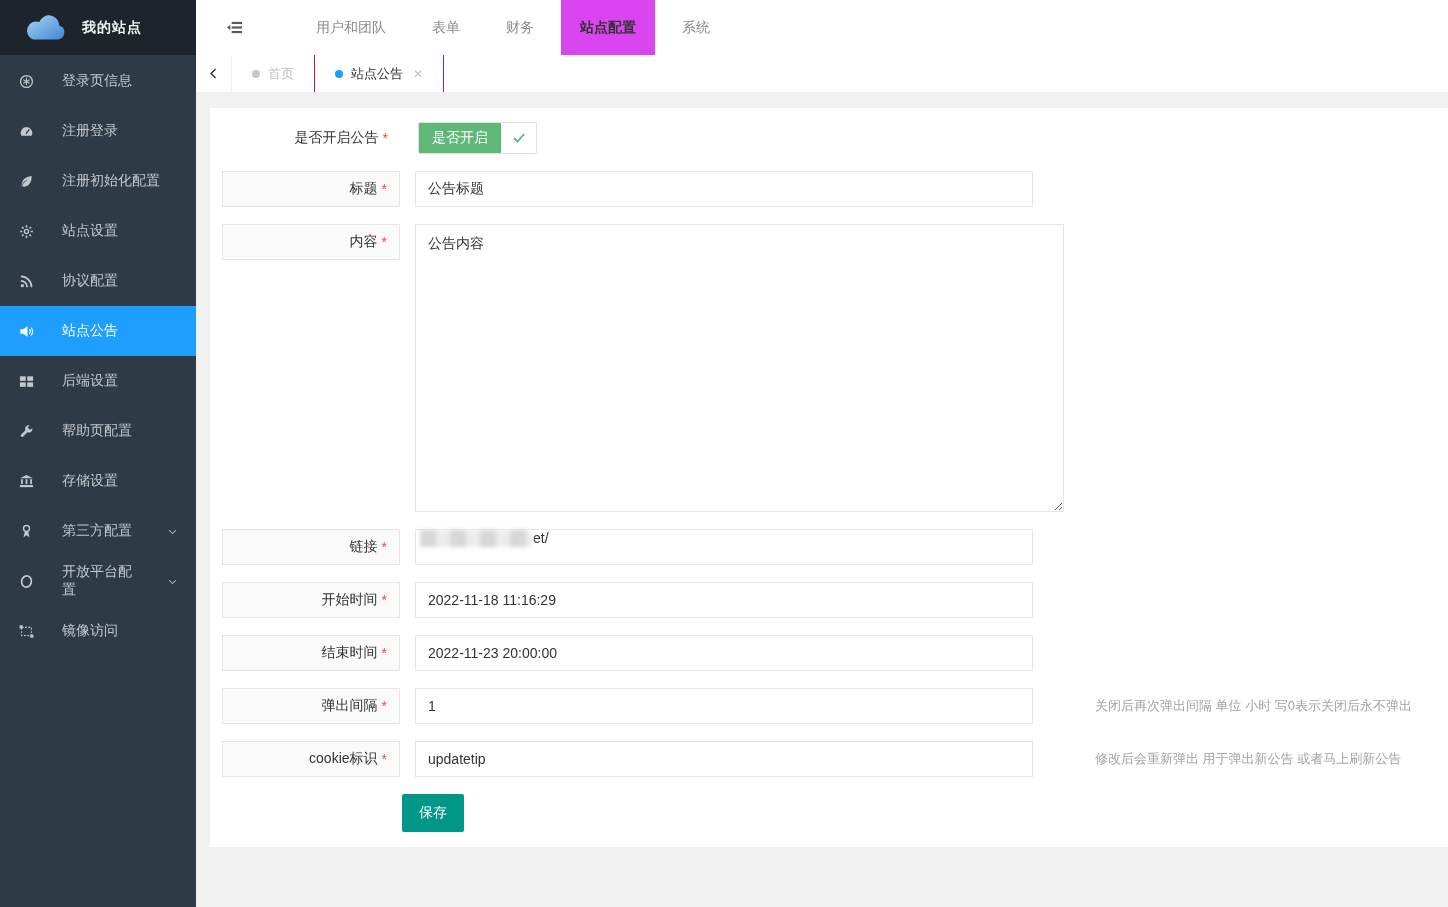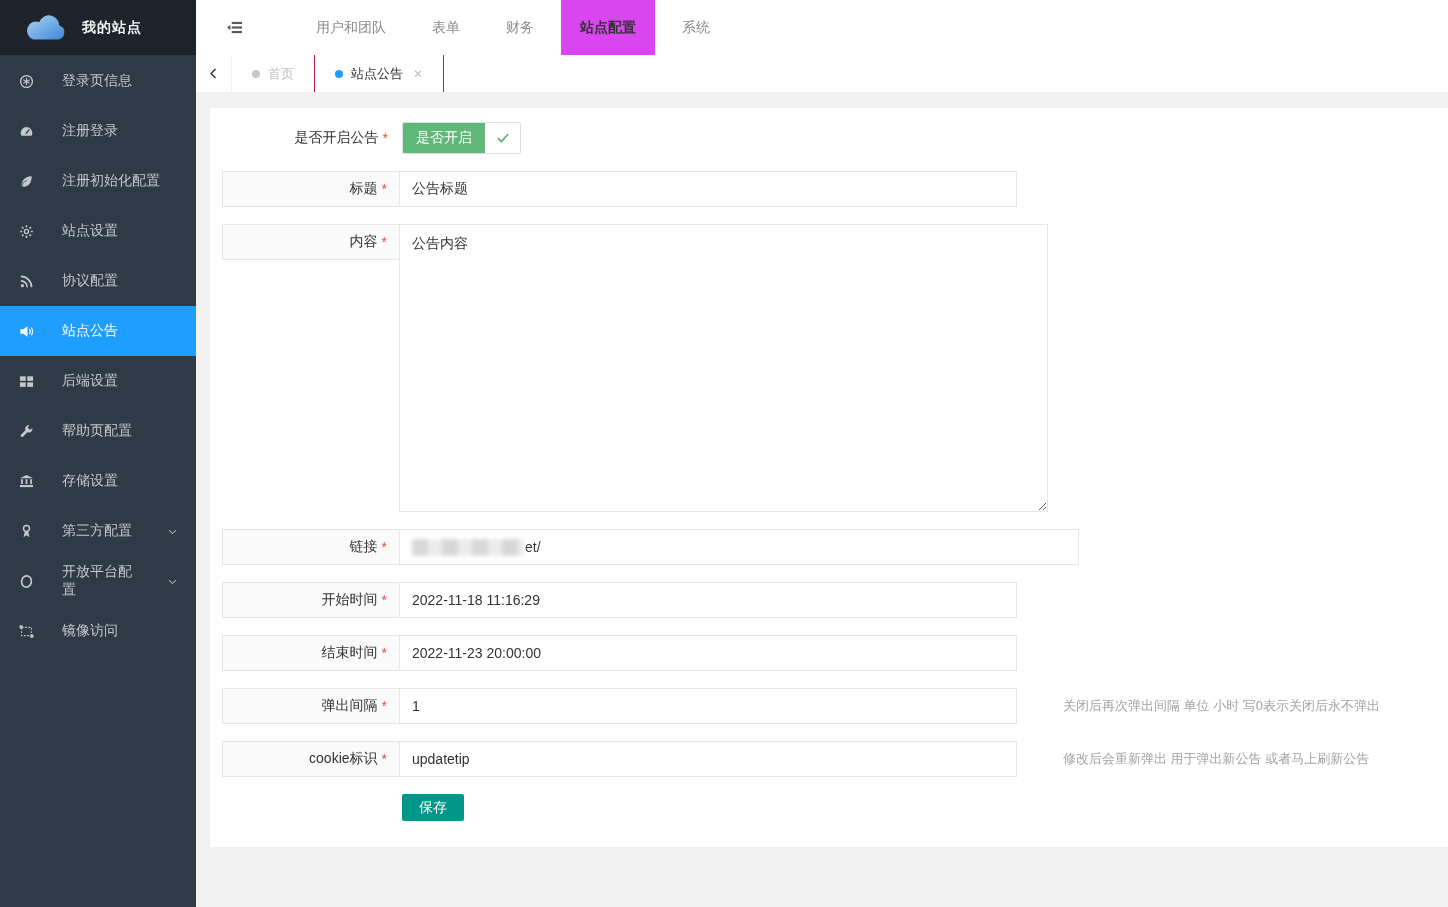--- a/index.html
+++ b/index.html
@@ -32,37 +32,37 @@
   .tab { display:flex; align-items:center; gap:8px; padding:0 20px; border-right:1px solid #be185d; font-size:13px; color:#bfbfbf; cursor:pointer; }
   .tab .dot { width:8px; height:8px; border-radius:50%; background:#c7c7c7; }
   .tab.active { color:#333; }
   .tab.active .dot { background:#1E9FFF; }
   .tab .close { color:#c0c4cc; font-size:12px; margin-left:2px; cursor:pointer; }
 
   
   .content { flex:1; background:#f1f1f1; overflow:hidden; }
   .card { margin:15px 0 0 14px; background:#fff; padding:14px 0 14px 0; min-height:739px; }
 
-  .form-row { display:flex; align-items:flex-start; margin:0 12px 17px 12px; }
+  .form-row { display:flex; align-items:flex-start; margin:0 12px 17px 12px;gap:16px; }
   .f-label { width:178px; height:36px; background:#fafafa; border:1px solid #e6e6e6; display:flex; align-items:center; justify-content:flex-end; padding-right:12px; font-size:14px; color:#333; flex-shrink:0; }
   .f-label.bare { background:transparent; border:none; height:32px; }
   .req { color:#e54d42; margin-left:4px; font-size:14px; }
   .f-input { width:618px; height:36px; border:1px solid #e6e6e6; margin-left:-1px; padding:0 12px; font-size:14px; color:#333; background:#fff; outline:none; }
-  .f-input-box { width:680px; height:36px; border:1px solid #e6e6e6; margin-left:-1px; padding:0 12px; display:flex; align-items:center; background:#fff; }
+  .f-input-box { width:618px; height:36px; border:1px solid #e6e6e6; margin-left:-1px; padding:0 4px; display:flex; background:#fff; }
   .censor { width:112px; height:17px; border-radius:3px; margin-right:1px;
             background:repeating-linear-gradient(90deg,#d7d7d7 0 16px,#ececec 16px 30px);
             filter:blur(2px); }
   .f-textarea { width:649px; height:288px; border:1px solid #e6e6e6; margin-left:-1px; padding:9px 12px; font-size:14px; color:#333; resize:both; outline:none; font-family:inherit; line-height:1.4; }
   .help { margin-left:46px; color:#a3a3a3; font-size:13px; line-height:36px; white-space:nowrap; }
 
   .toggle { display:flex; height:32px; margin-left:2px; border-radius:2px; overflow:hidden; border:1px solid #e0e0e0; cursor:pointer; }
   .toggle-on { background:#5FB878; color:#fff; display:flex; align-items:center; padding:0 13px; font-size:14px; }
   .toggle-check { width:35px; background:#fff; display:flex; align-items:center; justify-content:center; }
 
-  .save-btn { margin-left:192px; width:62px; height:27px; background:#009688; border:none; color:#fff; font-size:14px; border-radius:2px; cursor:pointer; font-family:inherit; }
+  .save-btn { margin-left:192px; width:62px; height:38px; background:#009688; border:none; color:#fff; font-size:14px; border-radius:2px; cursor:pointer; font-family:inherit; }
 </style>
 </head>
 <body>
 
 <div class="app">
 
   <aside class="sidebar">
     <div class="logo-bar">
       <span>
         <svg width="56" height="36" viewBox="0 0 60 40">

